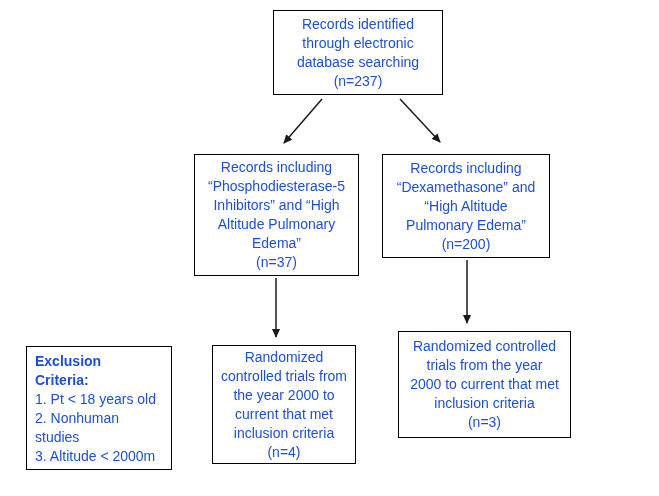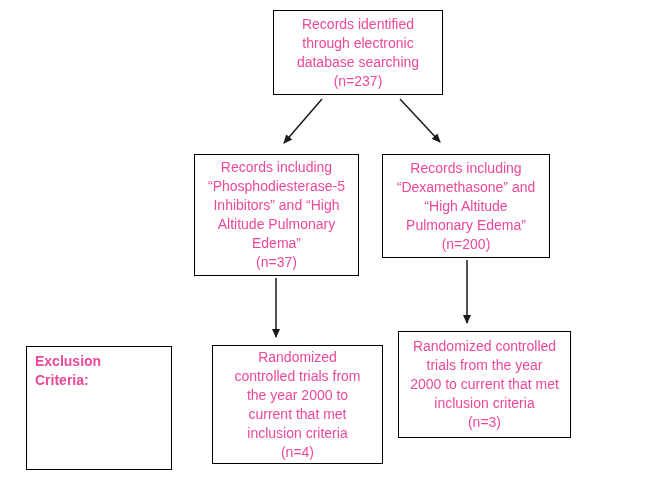--- a/index.html
+++ b/index.html
@@ -31,26 +31,26 @@
     box-sizing: border-box;
     display: flex;
     align-items: center;
     justify-content: center;
   }
   .box-text {
     white-space: pre-line;
     text-align: center;
     font-size: 14px;
     line-height: 19px;
-    color: #ec4899;
+    color: #1d4ed8;
   }
   .box-identified   { left: 273px; top: 10px;  width: 170px; height: 85px; }
   .box-pde5         { left: 194px; top: 154px; width: 165px; height: 122px; }
   .box-dex          { left: 382px; top: 154px; width: 168px; height: 104px; }
-  .box-rct4         { left: 212px; top: 345px; width: 171px; height: 119px; }
+  .box-rct4         { left: 212px; top: 345px; width: 144px; height: 119px; }
   .box-rct3         { left: 398px; top: 331px; width: 173px; height: 107px; }
   .box-exclusion {
     left: 26px; top: 346px; width: 146px; height: 124px;
     flex-direction: column;
     align-items: flex-start;
     justify-content: flex-start;
     padding: 5px 6px 0 8px;
   }
   .box-exclusion .box-text {
     text-align: left;
@@ -113,15 +113,19 @@
     <div class="box-text">Randomized controlled
 trials from the year
 2000 to current that met
 inclusion criteria
 (n=3)</div>
   </div>
 
   <div class="box box-exclusion">
     <div class="box-text exclusion-heading">Exclusion
 Criteria:</div>
+    <div class="box-text">1. Pt &lt; 18 years old
+2. Nonhuman
+studies
+3. Altitude &lt; 2000m</div>
   </div>
 
 </div>
 
 </body></html>

